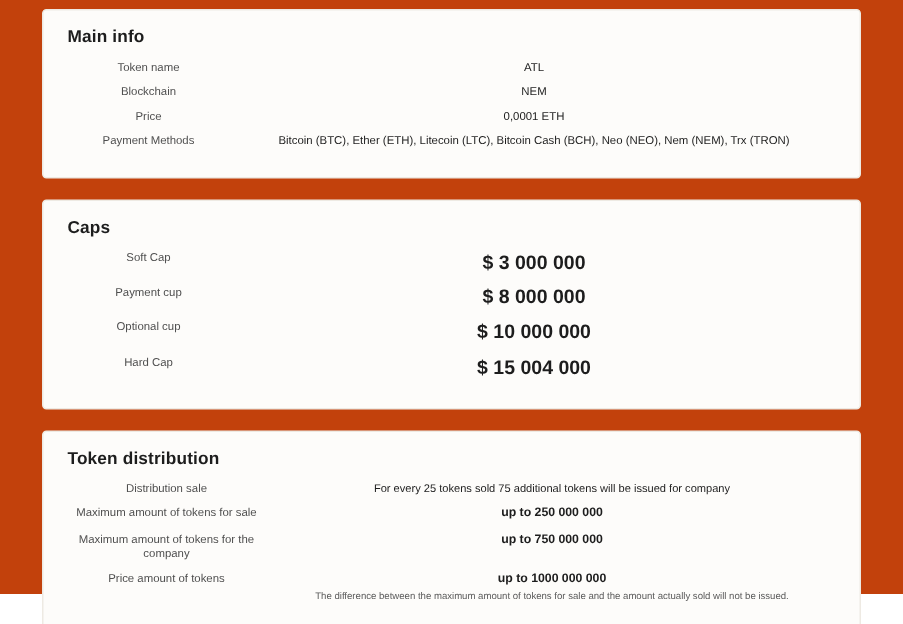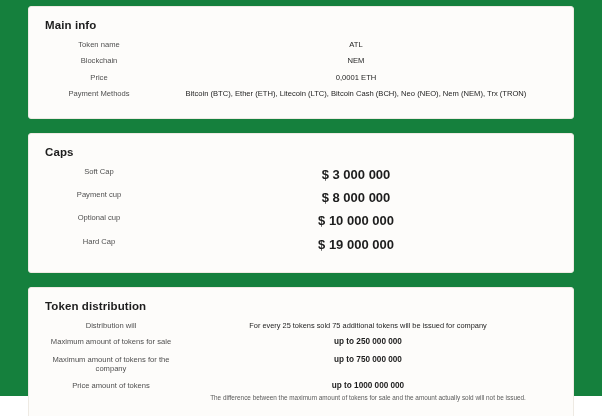--- a/index.html
+++ b/index.html
@@ -11,21 +11,21 @@
     height: 416px;
     background: #ffffff;
     font-family: "Liberation Sans", sans-serif;
     color: #2b2b2b;
     overflow: hidden;
   }
   .page {
     position: relative;
     width: 602px;
     height: 396px;
-    background: #15803d;
+    background: #c2410c;
     padding: 0;
     box-sizing: border-box;
   }
   .card {
     position: relative;
     margin: 0 28px 14px 28px;
     background: #fdfcfa;
     border: 1px solid #eeeae3;
     border-radius: 3px;
     box-sizing: border-box;
@@ -133,34 +133,34 @@
           <tr>
             <td class="label">Payment cup</td>
             <td class="value bold">$ 8 000 000</td>
           </tr>
           <tr>
             <td class="label">Optional cup</td>
             <td class="value bold">$ 10 000 000</td>
           </tr>
           <tr>
             <td class="label">Hard Cap</td>
-            <td class="value bold">$ 19 000 000</td>
+            <td class="value bold">$ 15 004 000</td>
           </tr>
         </tbody>
       </table>
     </div>
   </div>
 
   <div class="card" id="card-dist">
     <div class="card-inner">
       <div class="card-title">Token distribution</div>
       <table class="rows">
         <tbody>
           <tr>
-            <td class="label">Distribution will</td>
+            <td class="label">Distribution sale</td>
             <td class="value">For every 25 tokens sold 75 additional tokens will be issued for company</td>
           </tr>
           <tr>
             <td class="label multi">Maximum amount of tokens for sale</td>
             <td class="value bold">up to 250 000 000</td>
           </tr>
           <tr>
             <td class="label multi">Maximum amount of tokens for the company</td>
             <td class="value bold">up to 750 000 000</td>
           </tr>

